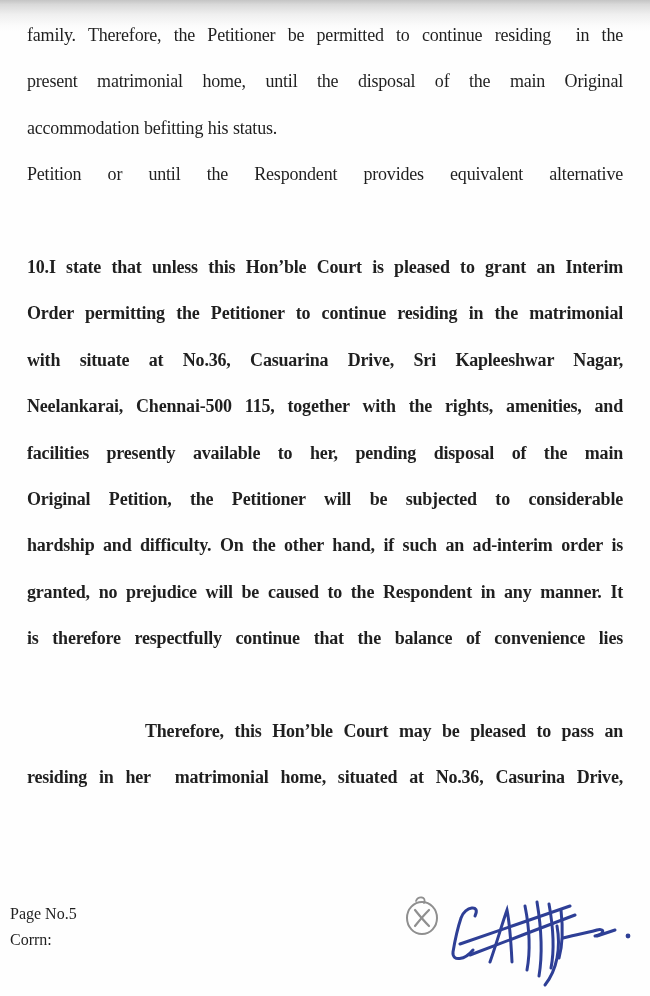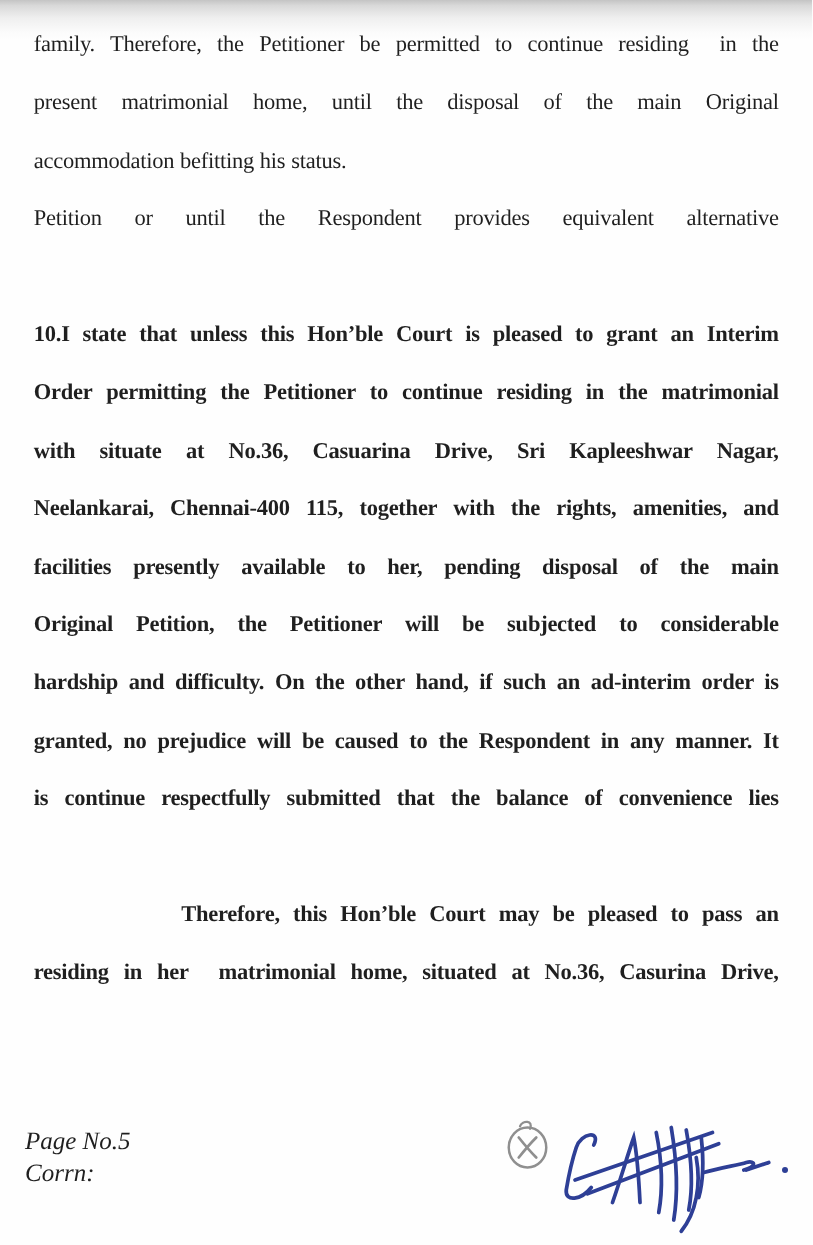--- a/index.html
+++ b/index.html
@@ -39,26 +39,25 @@
   .line {
     line-height: 46.4px;
     min-height: 46.4px;
   }
   .line.just {
     text-align: justify;
     text-align-last: justify;
   }
   .footer {
     position: absolute;
-    left: 20px;
+    left: 10px;
     top: 901px;
-    font-size: 20px;
+    font-size: 16px;
     line-height: 25.5px;
     letter-spacing: 0;
-    font-style: italic;
   }
   .circled-x {
     position: absolute;
     left: 403px;
     top: 895px;
     width: 40px;
     height: 44px;
   }
   .signature {
     position: absolute;
@@ -79,26 +78,26 @@
       <div class="para">
         <div class="line just">family. Therefore, the Petitioner be permitted to continue residing&nbsp; in the</div>
         <div class="line just">present matrimonial home, until the disposal of the main Original</div>
         <div class="line">accommodation befitting his status.</div>
         <div class="line just">Petition or until the Respondent provides equivalent alternative</div>
       </div>
       <div class="para">
         <div class="line just">10.I state that unless this Hon’ble Court is pleased to grant an Interim</div>
         <div class="line just">Order permitting the Petitioner to continue residing in the matrimonial</div>
         <div class="line just">with situate at No.36, Casuarina Drive, Sri Kapleeshwar Nagar,</div>
-        <div class="line just">Neelankarai, Chennai-400 115, together with the rights, amenities, and</div>
+        <div class="line just">Neelankarai, Chennai-500 115, together with the rights, amenities, and</div>
         <div class="line just">facilities presently available to her, pending disposal of the main</div>
         <div class="line just">Original Petition, the Petitioner will be subjected to considerable</div>
         <div class="line just">hardship and difficulty. On the other hand, if such an ad-interim order is</div>
         <div class="line just">granted, no prejudice will be caused to the Respondent in any manner. It</div>
-        <div class="line just">is continue respectfully submitted that the balance of convenience lies</div>
+        <div class="line just">is therefore respectfully continue that the balance of convenience lies</div>
       </div>
       <div class="para">
         <div class="line just" style="text-indent: 118px;">Therefore, this Hon’ble Court may be pleased to pass an</div>
         <div class="line just">residing in her&nbsp; matrimonial home, situated at No.36, Casurina Drive,</div>
       </div>
     </div>
 
   <div class="footer">
     <div>Page No.5</div>
     <div>Corrn:</div>

